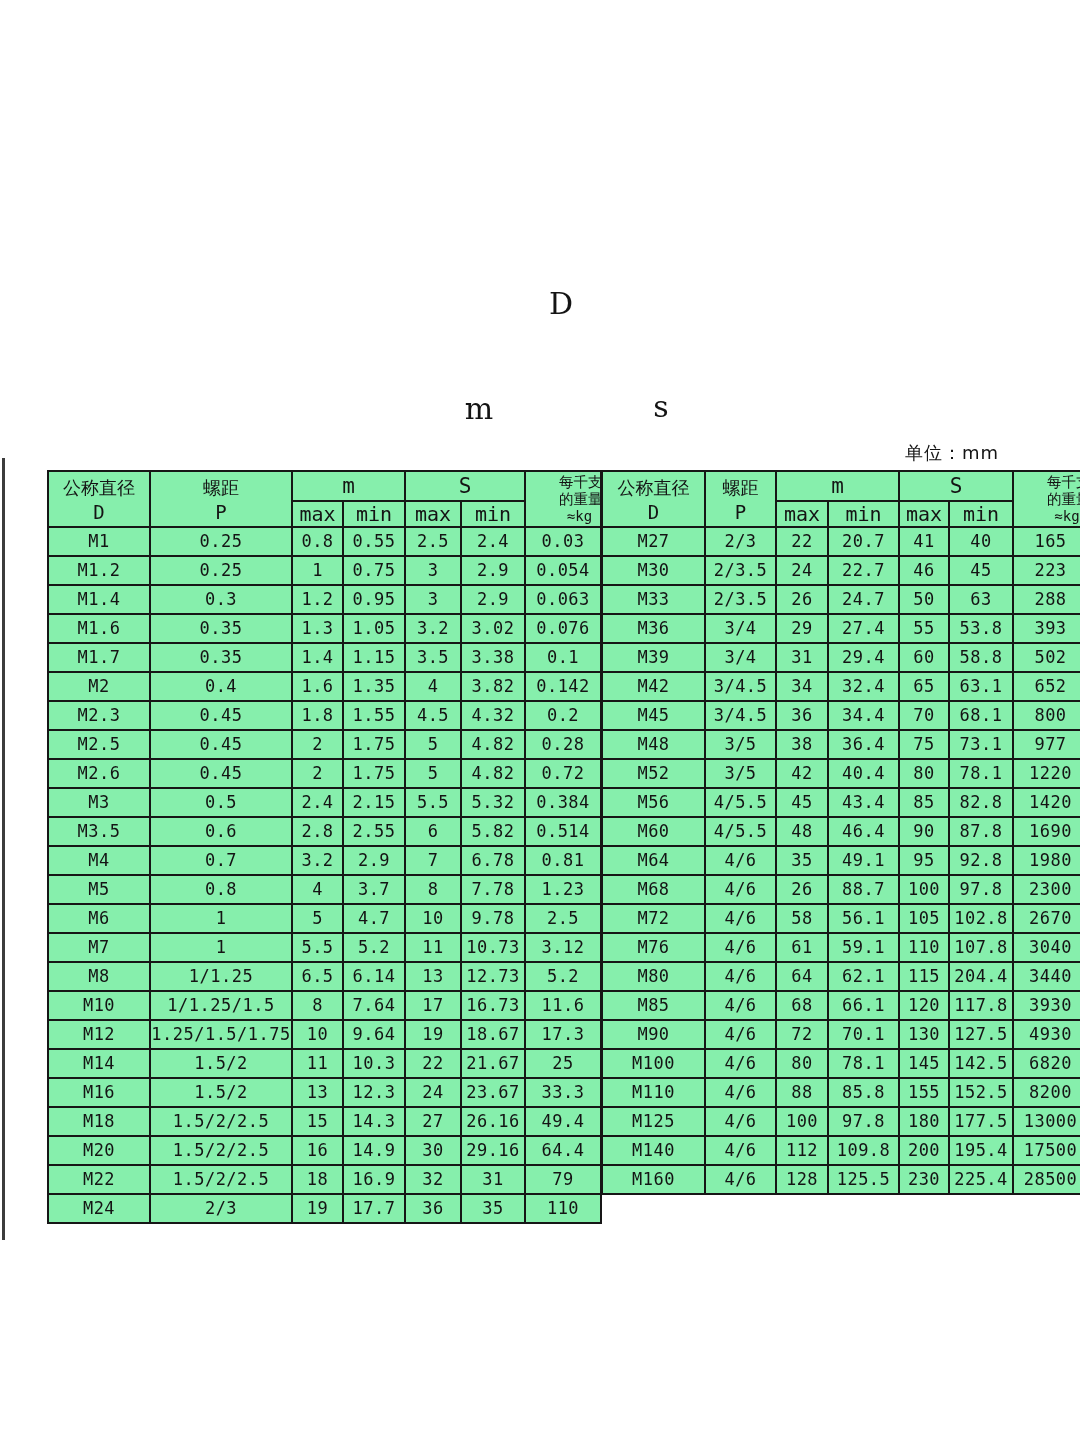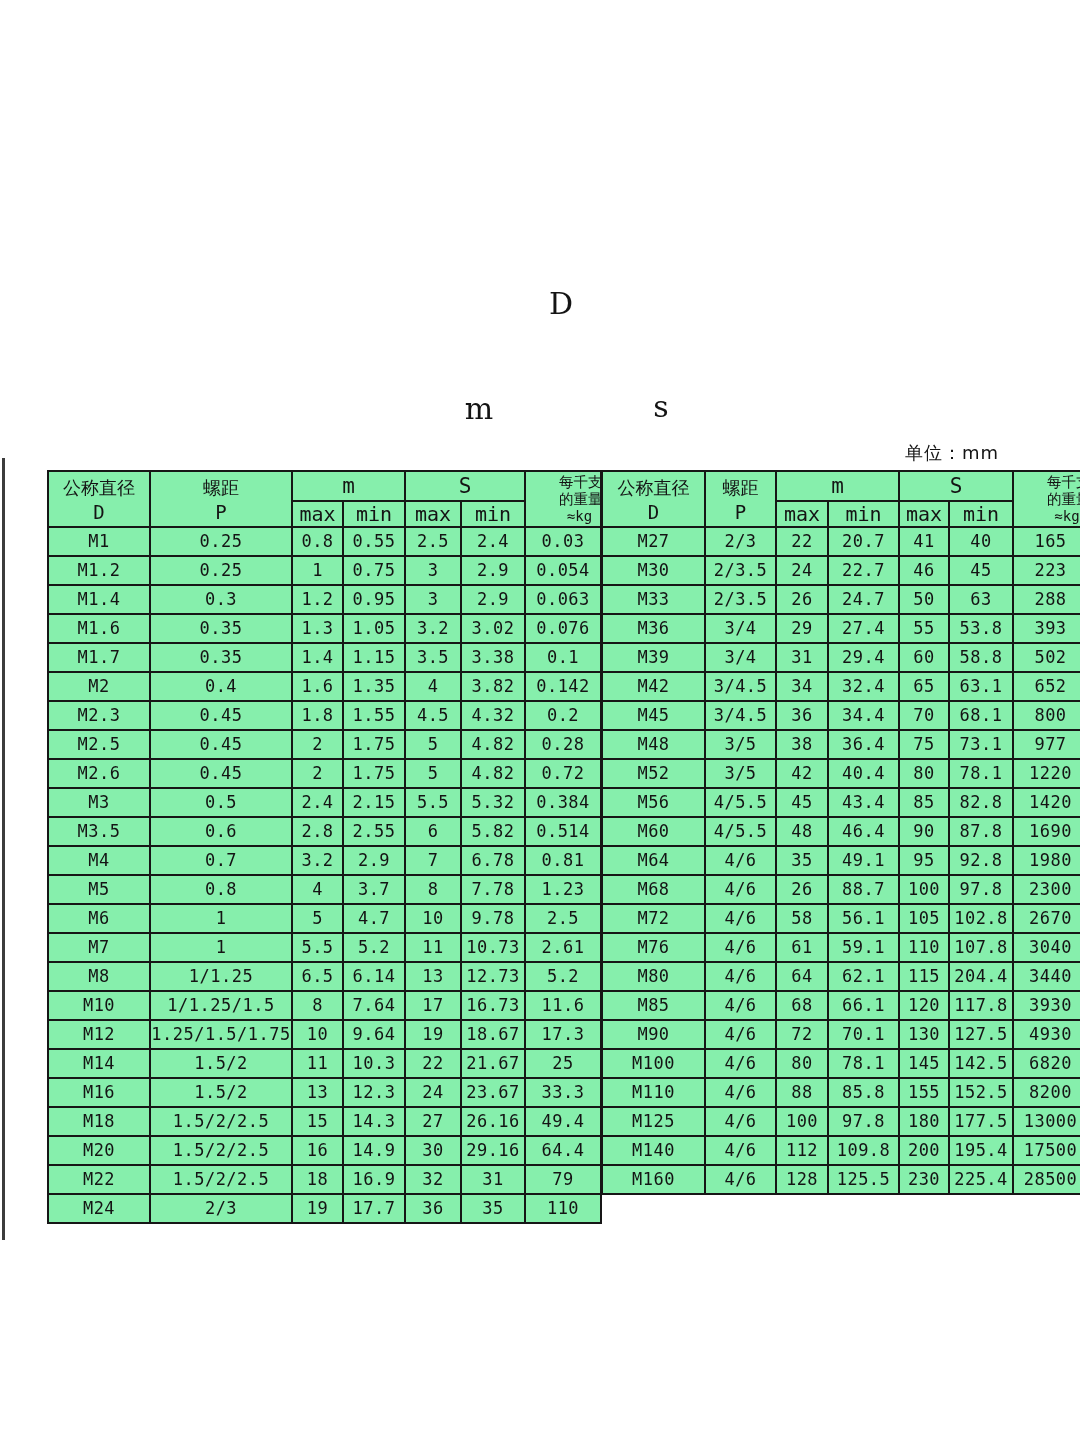--- a/index.html
+++ b/index.html
@@ -229,21 +229,21 @@
           <td>9.78</td>
           <td>2.5</td>
         </tr>
         <tr>
           <td>M7</td>
           <td>1</td>
           <td>5.5</td>
           <td>5.2</td>
           <td>11</td>
           <td>10.73</td>
-          <td>2.61</td>
+          <td>3.12</td>
         </tr>
         <tr>
           <td>M8</td>
           <td>1/1.25</td>
           <td>6.5</td>
           <td>6.14</td>
           <td>13</td>
           <td>12.73</td>
           <td>5.2</td>
         </tr>

